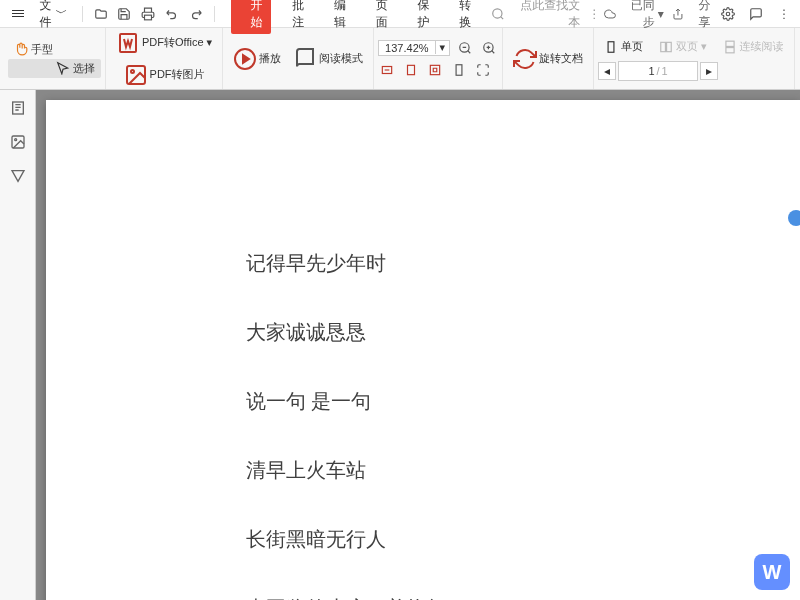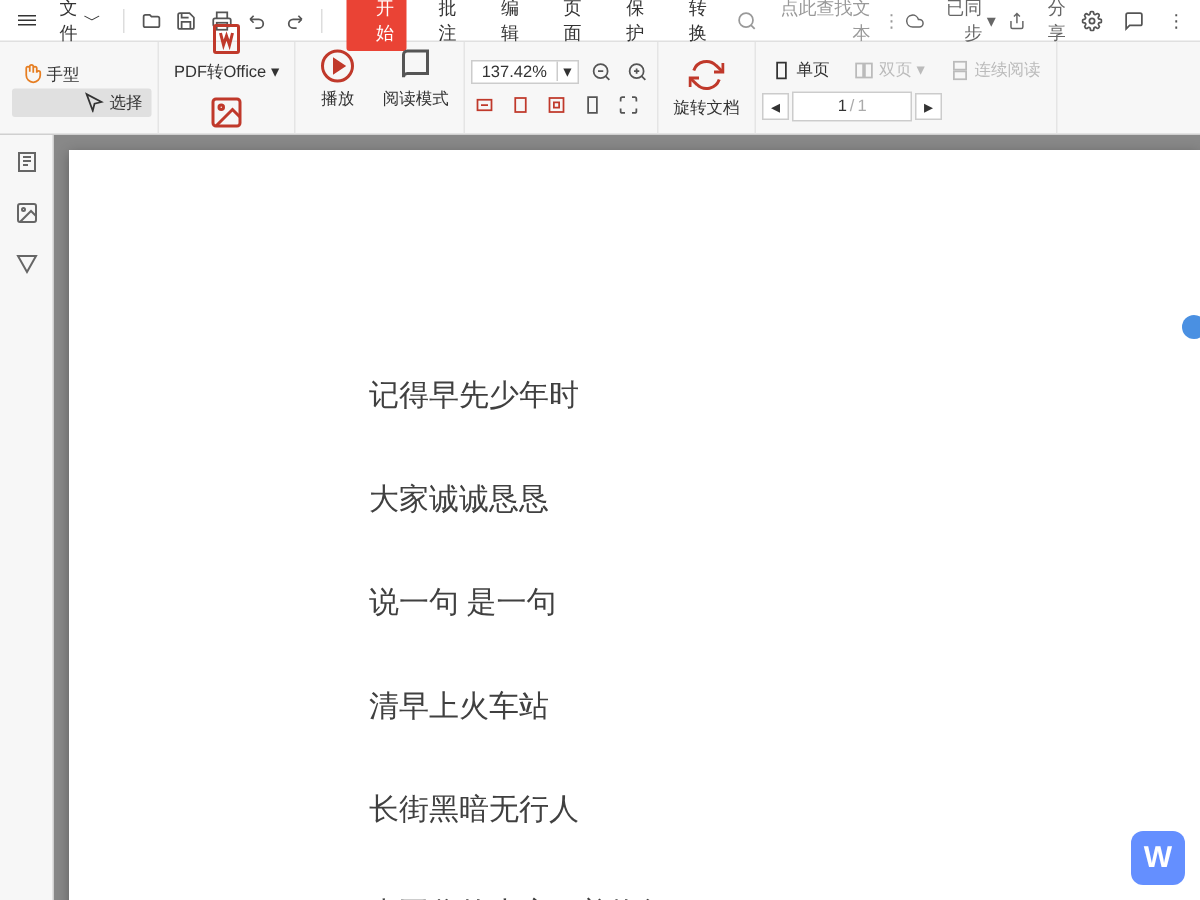--- a/index.html
+++ b/index.html
@@ -16,21 +16,21 @@
 .tab.active { background: #ea4335; color: #fff; border-radius: 2px; }
 .search-area { display: flex; align-items: center; gap: 4px; margin-left: 8px; color: #999; cursor: pointer; }
 .right-area { margin-left: auto; display: flex; align-items: center; gap: 8px; }
 .sync-btn { display: flex; align-items: center; gap: 3px; color: #666; cursor: pointer; }
 
 
 .toolbar { height: 62px; background: #f7f7f7; border-bottom: 1px solid #d0d0d0; display: flex; align-items: stretch; padding: 0 4px; }
 .tool-group { display: flex; flex-direction: column; justify-content: center; padding: 0 4px; border-right: 1px solid #e5e5e5; }
 .tool-group.no-border { border-right: none; }
 .tool-row { display: flex; align-items: center; gap: 4px; }
-.tool-item { display: flex; flex-direction: column; align-items: center; justify-content: center; padding: 4px 6px; cursor: pointer; gap: 2px; min-width: 48px; }
+.tool-item { display: flex; flex-direction: row; align-items: center; justify-content: center; padding: 4px 6px; cursor: pointer; gap: 2px; min-width: 48px; }
 .tool-item svg { width: 24px; height: 24px; }
 .tool-label { font-size: 11px; color: #333; white-space: nowrap; }
 .tool-small { display: flex; align-items: center; gap: 3px; padding: 2px 6px; cursor: pointer; font-size: 11px; }
 .tool-small svg { width: 14px; height: 14px; }
 .zoom-box { display: flex; align-items: center; border: 1px solid #ccc; background: #fff; height: 16px; font-size: 11px; }
 .zoom-val { padding: 0 6px; }
 .zoom-drop { padding: 0 4px; border-left: 1px solid #ccc; }
 .mini-icon { width: 18px; height: 18px; display: flex; align-items: center; justify-content: center; cursor: pointer; }
 .mini-icon svg { width: 14px; height: 14px; }
 .page-nav { display: flex; align-items: center; gap: 2px; }
@@ -174,21 +174,21 @@
     <div class="tool-item">
       <svg viewBox="0 0 24 24" fill="none" stroke="#c0392b" stroke-width="2">
           <rect x="3" y="3" width="18" height="18" rx="2"></rect>
           <circle cx="8.5" cy="8.5" r="1.5"></circle>
           <path d="M21 15l-5-5L5 21"></path>
         </svg>
       <span class="tool-label">PDF转图片</span>
     </div>
   </div>
 
-  <div class="tool-group" style="flex-direction:row;align-items:flex-start;">
+  <div class="tool-group" style="flex-direction:row;align-items:center;">
     <div class="tool-item">
       <svg viewBox="0 0 24 24" fill="none" stroke="#c0392b" stroke-width="2">
           <circle cx="12" cy="12" r="10"></circle>
           <path d="M10 8l6 4-6 4z" fill="#c0392b"></path>
         </svg>
       <span class="tool-label">播放</span>
     </div>
     <div class="tool-item">
       <svg viewBox="0 0 24 24" fill="none" stroke="#555" stroke-width="2">
           <path d="M4 19.5A2.5 2.5 0 016.5 17H20M4 4.5A2.5 2.5 0 016.5 2H20v15H6.5A2.5 2.5 0 004 19.5z"></path>

